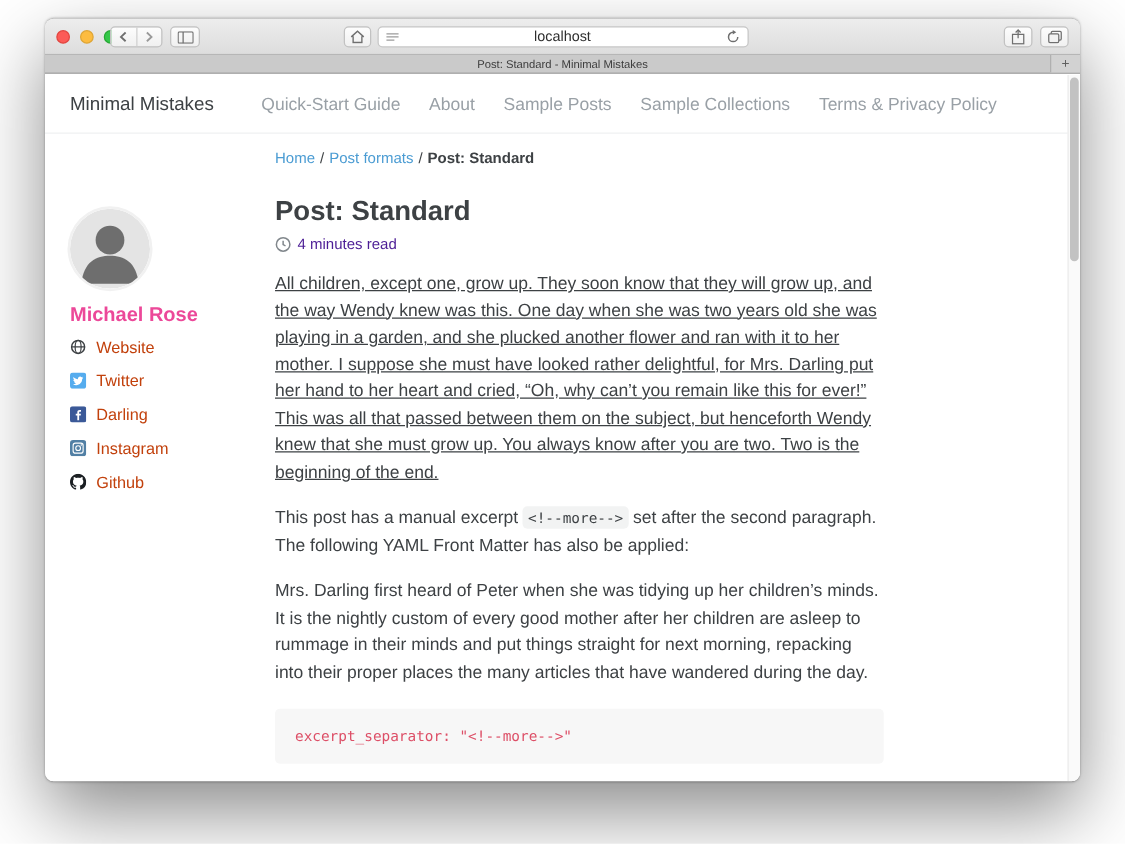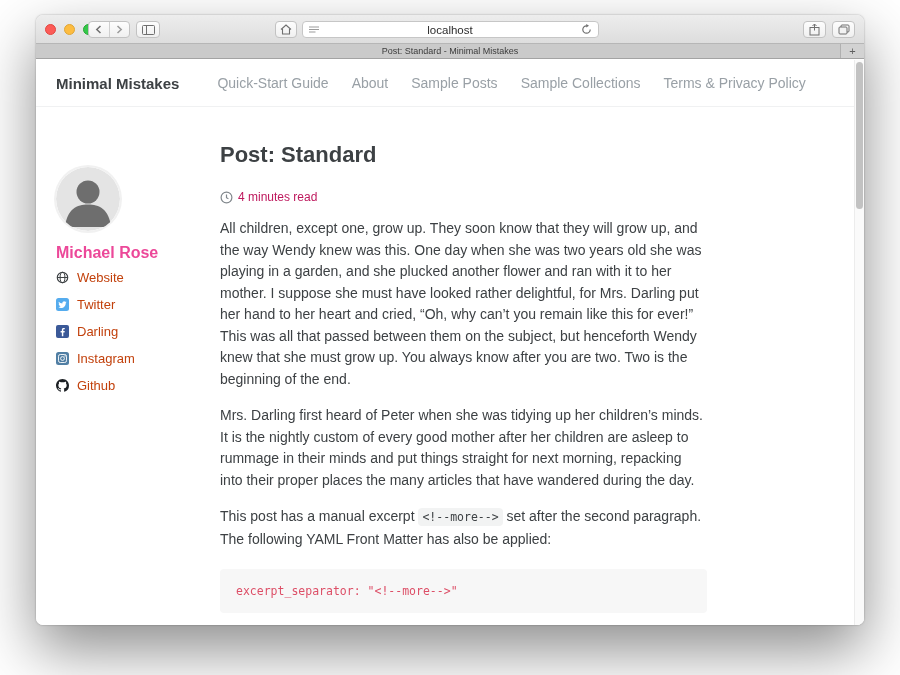--- a/index.html
+++ b/index.html
@@ -63,44 +63,44 @@
 
   
   .page { position:absolute; top:45px; left:0; right:0; bottom:0; background:#fff; overflow:hidden; }
   .vscroll { position:absolute; top:0; right:0; bottom:0; width:10px; background:#fafafa; border-left:1px solid #ececec; }
   .vthumb { position:absolute; top:2px; left:1px; width:7px; height:147px; background:#c2c2c2; border-radius:4px; }
 
   .masthead {
     height:47px; border-bottom:1px solid #f0f1f2;
     display:flex; align-items:center; padding:0 20px;
   }
-  .brand { font-size:15px; font-weight:bold; color:#3d4144; text-decoration:none; margin-right:38px; }
+  .brand { font-size:15px; font-weight:normal; color:#3d4144; text-decoration:none; margin-right:38px; }
   .mnav { display:flex; gap:23px; }
   .mnav .mnav-link { font-size:14px; color:#99a0a6; text-decoration:none; }
 
   .layout { position:relative; }
   .sidebar { position:absolute; left:20px; top:60px; width:152px; }
   .avatar { width:64px; height:64px; border-radius:50%; overflow:hidden; box-shadow:0 0 0 2px #f1f1f1; }
   .author { font-size:16px; font-weight:bold; color:#ec4899; margin:13px 0 8px; }
   .bio { font-size:13px; line-height:1.45; color:#8b9095; margin:0 0 18px; }
   .slinks { list-style:none; margin:0; padding:0; }
   .slinks li { display:flex; align-items:center; gap:8px; margin-bottom:12px; }
   .slinks .slink-label { font-size:13px; color:#c2410c; text-decoration:none; }
 
   .content { margin-left:184px; width:487px; padding-top:12px; }
   .breadcrumb { font-size:12px; color:#3d4144; }
   .breadcrumb .crumb-link { color:#4b9cd3; text-decoration:none; }
   .crumb-sep { margin:0 4px; color:#3d4144; }
   .crumb-current { font-weight:bold; }
 
   .post-title { font-size:22px; font-weight:bold; color:#3d4144; margin:23px 0 0; }
-  .meta { margin-top:22px; display:flex; align-items:center; gap:5px; font-size:12px; color:#be185d; }
+  .meta { margin-top:6px; display:flex; align-items:center; gap:5px; font-size:12px; color:#4c1d95; }
 
   .content p { font-size:14px; line-height:21.5px; color:#3d4144; margin:15px 0 0; }
-  .content p.first { margin-top:14px; }
+  .content p.first { margin-top:14px;text-decoration:underline; }
 
   .inline-code {
     font-family:"DejaVu Sans Mono", monospace; font-size:11.5px;
     background:#f2f3f3; border-radius:4px; padding:2px 4px; color:#3d4144;
   }
   .codeblock {
     margin-top:19px; background:#f7f7f7; border-radius:4px; padding:15px 16px;
     font-family:"DejaVu Sans Mono", monospace; font-size:11.5px; color:#dd4f67;
     white-space:pre;
   }
@@ -239,34 +239,37 @@
           <li>
             <svg width="13" height="13" viewBox="0 0 16 16">
                 <path fill="#1b1f23" d="M8 0C3.58 0 0 3.58 0 8c0 3.54 2.29 6.53 5.47 7.59.4.07.55-.17.55-.38 0-.19-.01-.82-.01-1.49-2.01.37-2.53-.49-2.69-.94-.09-.23-.48-.94-.82-1.13-.28-.15-.68-.52-.01-.53.63-.01 1.08.58 1.23.82.72 1.21 1.87.87 2.33.66.07-.52.28-.87.51-1.07-1.78-.2-3.64-.89-3.64-3.95 0-.87.31-1.59.82-2.15-.08-.2-.36-1.02.08-2.12 0 0 .67-.21 2.2.82.64-.18 1.32-.27 2-.27s1.36.09 2 .27c1.53-1.04 2.2-.82 2.2-.82.44 1.1.16 1.92.08 2.12.51.56.82 1.27.82 2.15 0 3.07-1.87 3.75-3.65 3.95.29.25.54.73.54 1.48 0 1.07-.01 1.93-.01 2.2 0 .21.15.46.55.38A8.01 8.01 0 0 0 16 8c0-4.42-3.58-8-8-8z"></path>
               </svg>
             <a class="slink-label" href="#">Github</a>
           </li>
         </ul>
       </aside>
 
       <main class="content">
+        <div class="breadcrumb">
+          <a class="crumb-link" href="#">Home</a><span class="crumb-sep">/</span><a class="crumb-link" href="#">Post formats</a><span class="crumb-sep">/</span><span class="crumb-current">Post: Standard</span>
+        </div>
 
         <h1 class="post-title">Post: Standard</h1>
 
         <div class="meta">
           <svg width="13" height="13" viewBox="0 0 13 13">
               <circle cx="6.5" cy="6.5" r="5.4" fill="none" stroke="#81878c" stroke-width="1.2"></circle>
               <path d="M6.5 3.6 V6.7 L8.4 7.7" fill="none" stroke="#81878c" stroke-width="1.2"></path>
             </svg>
           <span>4 minutes read</span>
         </div>
 
         <p class="first">All children, except one, grow up. They soon know that they will grow up, and the way Wendy knew was this. One day when she was two years old she was playing in a garden, and she plucked another flower and ran with it to her mother. I suppose she must have looked rather delightful, for Mrs. Darling put her hand to her heart and cried, “Oh, why can’t you remain like this for ever!” This was all that passed between them on the subject, but henceforth Wendy knew that she must grow up. You always know after you are two. Two is the beginning of the end.</p>
+        <p><span>This post has a manual excerpt </span><code class="inline-code">&lt;!--more--&gt;</code><span> set after the second paragraph. The following YAML Front Matter has also be applied:</span></p>
         <p>Mrs. Darling first heard of Peter when she was tidying up her children’s minds. It is the nightly custom of every good mother after her children are asleep to rummage in their minds and put things straight for next morning, repacking into their proper places the many articles that have wandered during the day.</p>
-        <p><span>This post has a manual excerpt </span><code class="inline-code">&lt;!--more--&gt;</code><span> set after the second paragraph. The following YAML Front Matter has also be applied:</span></p>
 
         <div class="codeblock"><code>excerpt_separator: "&lt;!--more--&gt;"</code></div>
 
       </main>
 
     </div>
 
     <div class="vscroll">
       <div class="vthumb"></div>
     </div>

